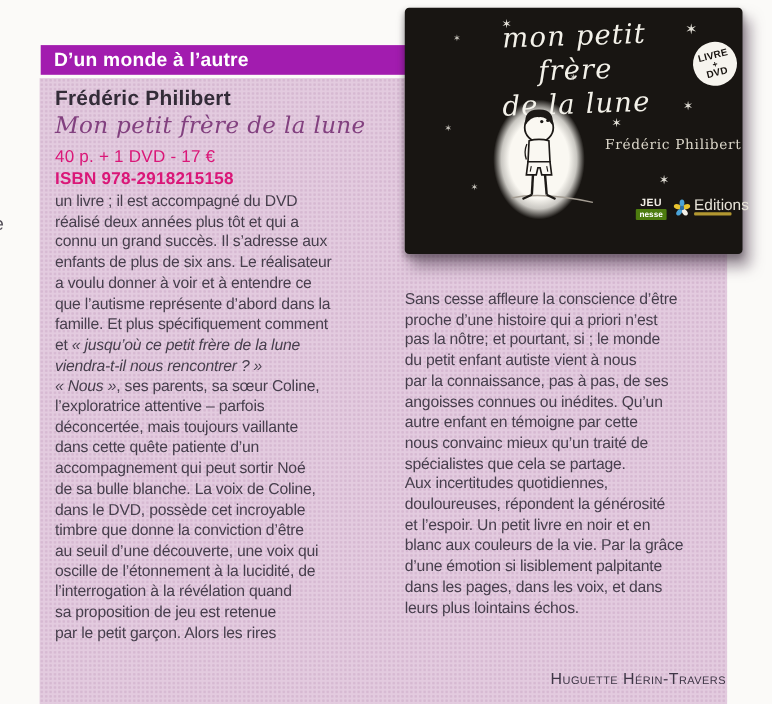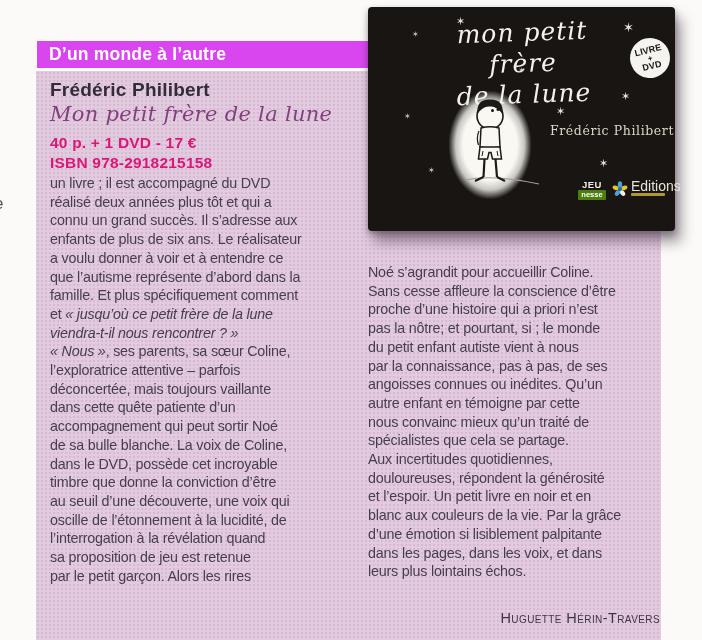--- a/index.html
+++ b/index.html
@@ -9,21 +9,21 @@
     font-family:"Liberation Sans", sans-serif;
   }
   .page{position:absolute;inset:0;}
   
   .margin-fragment{
     position:absolute;left:-6px;top:194px;font-size:17px;color:#55505a;
   }
   
   .rubric-bar{
     position:absolute;left:37px;top:41px;width:332px;height:27px;
-    background:#d946ef;color:#ffffff;
+    background:#a21caf;color:#ffffff;
     font-weight:700;font-size:17.5px;line-height:27px;
     padding-left:12px;box-sizing:border-box;letter-spacing:.2px;
   }
   
   .pink-panel{
     position:absolute;left:36px;top:71px;width:625px;height:569px;
     background-color:#e3cbdf;
     background-image:radial-gradient(rgba(182,138,176,.28) 1px, transparent 1.4px);
     background-size:4px 4px;
   }
@@ -31,21 +31,21 @@
     position:absolute;left:14px;top:8px;margin:0;
     font-size:19px;font-weight:700;color:#332c38;letter-spacing:.2px;
   }
   .book-title{
     position:absolute;left:14px;top:31px;margin:0;
     font-family:"DejaVu Serif", serif;font-style:italic;font-weight:500;
     font-size:21px;color:#82407f;letter-spacing:.3px;
   }
   .price{
     position:absolute;left:14px;top:63px;
-    font-size:15.5px;font-weight:700;color:#da1778;letter-spacing:.2px;
+    font-size:15.5px;font-weight:400;color:#da1778;letter-spacing:.2px;
   }
   .isbn{
     position:absolute;left:14px;top:83px;
     font-size:15.5px;font-weight:700;color:#da1778;letter-spacing:.2px;
   }
   .col{position:absolute;}
   .col-left{left:14px;top:103px;width:314px;}
   .col-right{left:332px;top:192px;width:292px;}
   .text-line{
     font-size:14.3px;line-height:18.7px;color:#463e4c;
@@ -141,21 +141,20 @@
         <div class="text-line"><span>de sa bulle blanche. La voix de Coline,</span></div>
         <div class="text-line"><span>dans le DVD, possède cet incroyable</span></div>
         <div class="text-line"><span>timbre que donne la conviction d’être</span></div>
         <div class="text-line"><span>au seuil d’une découverte, une voix qui</span></div>
         <div class="text-line"><span>oscille de l’étonnement à la lucidité, de</span></div>
         <div class="text-line"><span>l’interrogation à la révélation quand</span></div>
         <div class="text-line"><span>sa proposition de jeu est retenue</span></div>
         <div class="text-line"><span>par le petit garçon. Alors les rires</span></div>
       </div>
     <div class="col col-right">
-        <div class="text-line"><span>Noé s’agrandit pour accueillir Coline.</span></div>
         <div class="text-line"><span>Sans cesse affleure la conscience d’être</span></div>
         <div class="text-line"><span>proche d’une histoire qui a priori n’est</span></div>
         <div class="text-line"><span>pas la nôtre; et pourtant, si ; le monde</span></div>
         <div class="text-line"><span>du petit enfant autiste vient à nous</span></div>
         <div class="text-line"><span>par la connaissance, pas à pas, de ses</span></div>
         <div class="text-line"><span>angoisses connues ou inédites. Qu’un</span></div>
         <div class="text-line"><span>autre enfant en témoigne par cette</span></div>
         <div class="text-line"><span>nous convainc mieux qu’un traité de</span></div>
         <div class="text-line"><span>spécialistes que cela se partage.</span></div>
         <div class="text-line"><span>Aux incertitudes quotidiennes,</span></div>

